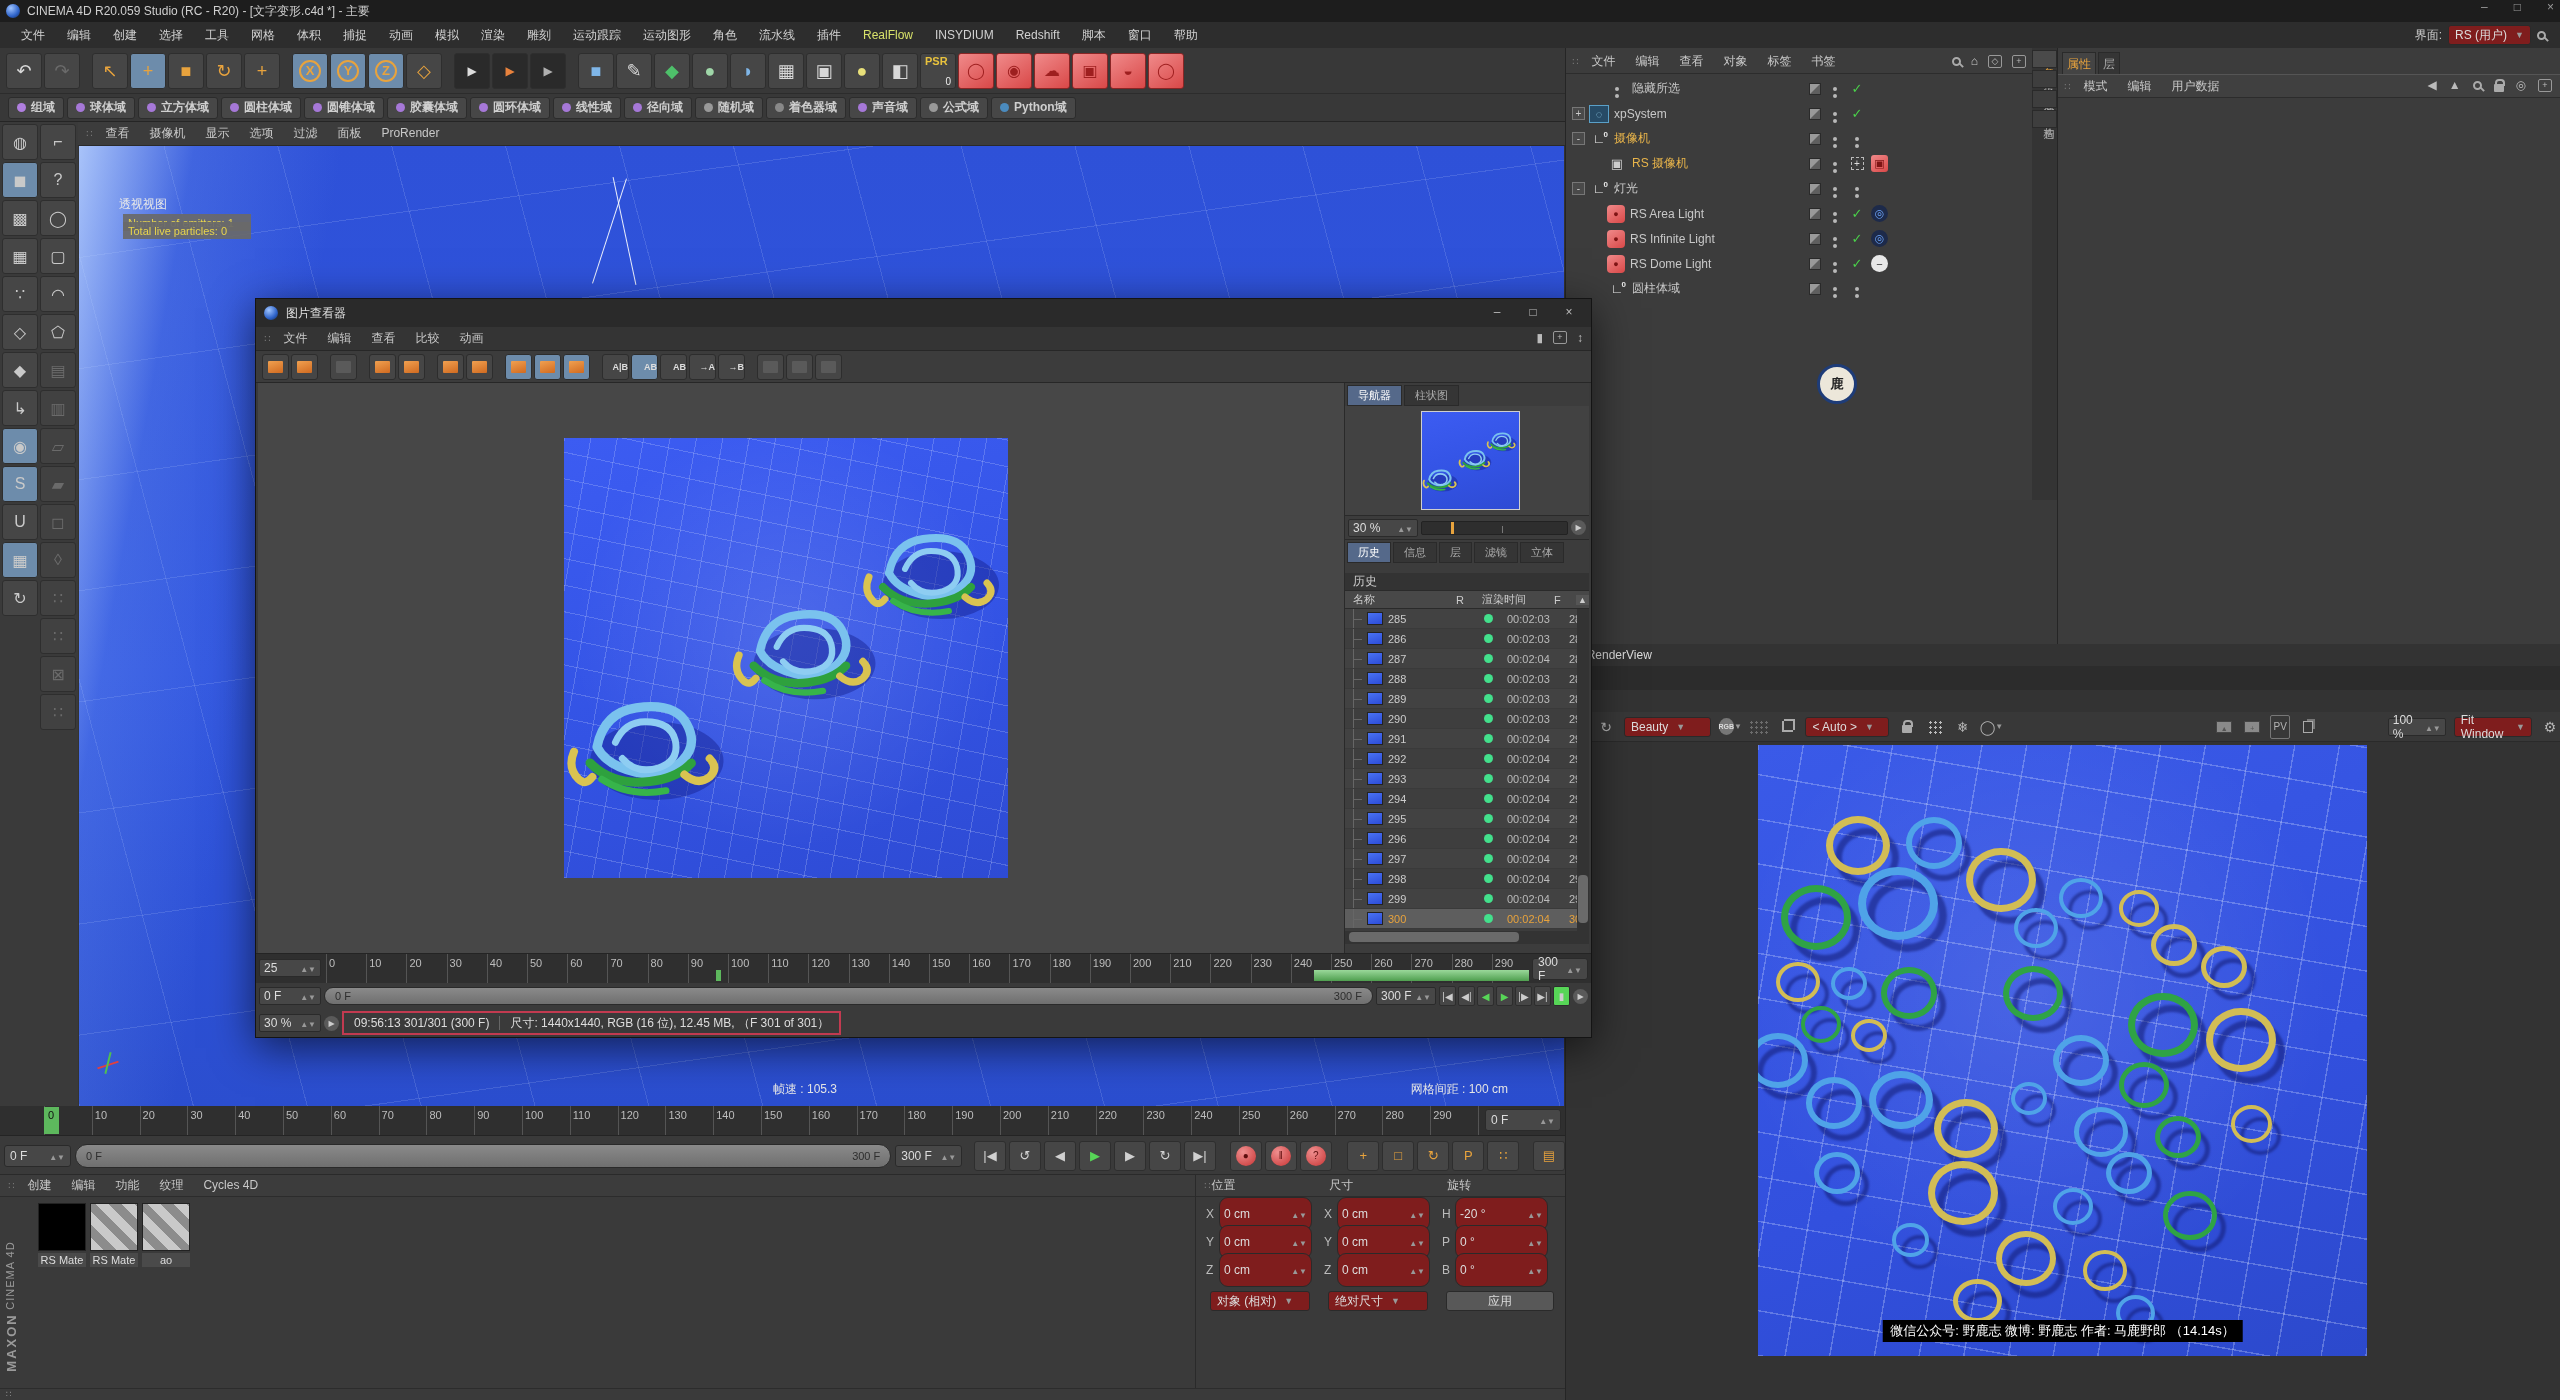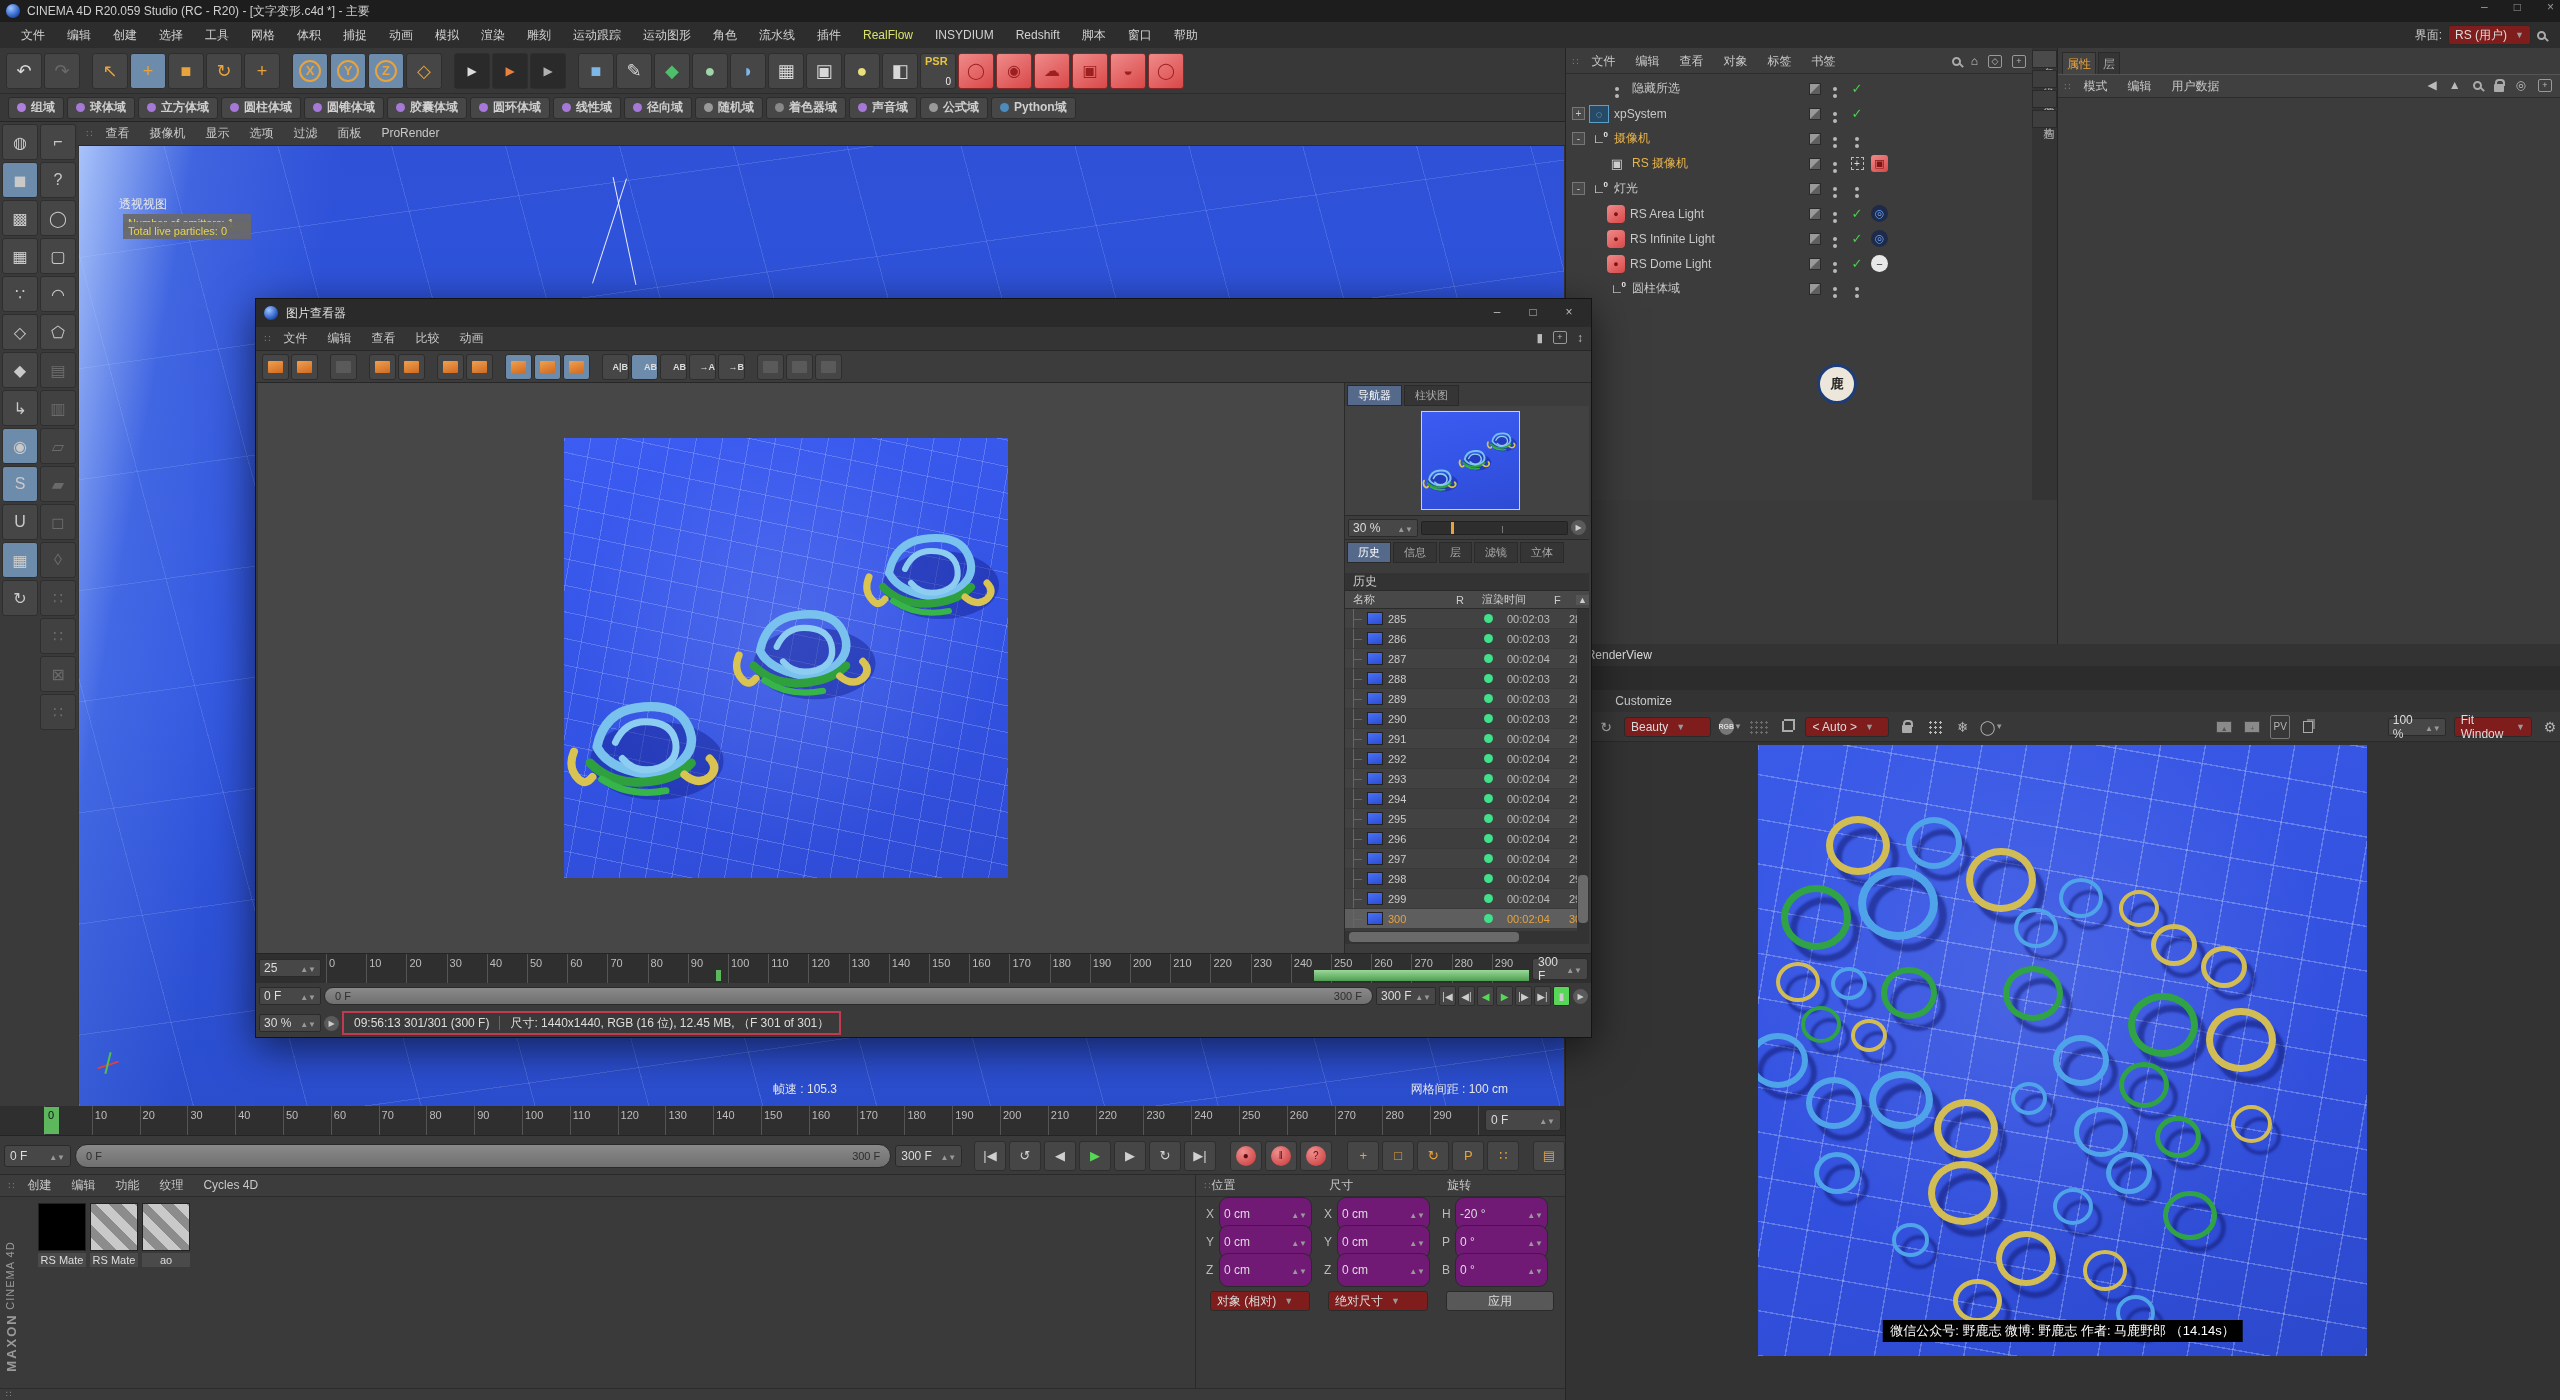--- a/index.html
+++ b/index.html
@@ -82,21 +82,21 @@
 .swatch{width:48px;height:48px;border:1px solid #222;background:#000}
 .sw-stripes .swatch{background:repeating-linear-gradient(45deg,#c9c9c9 0 9px,#8c8c8c 9px 18px)}
 .swname{margin-top:2px;background:#4a4a4a;font-size:11px;color:#ddd;overflow:hidden;white-space:nowrap;height:14px;line-height:14px}
 #maxon{position:absolute;left:4px;bottom:16px;writing-mode:vertical-rl;transform:rotate(180deg);color:#9a9a9a;font-weight:bold;letter-spacing:2px;font-size:13px;display:flex;gap:4px}
 #maxon small{font-weight:normal;font-size:11px;letter-spacing:1px}
 #coords{left:1195px;top:1174px;width:370px;height:214px;background:#3a3a3a;border-top:1px solid #2a2a2a;border-left:1px solid #2a2a2a}
 #coordmenu{position:absolute;left:0;top:0;width:100%;height:22px;background:#3c3c3c;border-bottom:1px solid #2c2c2c;display:flex;align-items:center;padding-left:8px;gap:0}
 #coordmenu b{font-weight:normal;width:120px}
 .cfield{position:absolute;width:106px;height:18px;display:flex;align-items:center;gap:3px}
 .cfield label{width:10px;color:#bbb}
-.cfield .fv{flex:1;height:34px;background:#701a75;border:1px solid #2a2a2a;border-radius:9px;display:flex;align-items:center;justify-content:space-between;padding:0 4px;color:#ddd}
+.cfield .fv{flex:1;height:34px;background:#7f1d1d;border:1px solid #2a2a2a;border-radius:9px;display:flex;align-items:center;justify-content:space-between;padding:0 4px;color:#ddd}
 .fv i{font-style:normal;color:#999;font-size:8px;line-height:.75}
 .cdrop{position:absolute;height:20px;width:100px}
 #applybtn{position:absolute;height:20px;width:108px;background:#585858;border:1px solid #2a2a2a;border-radius:3px;color:#ddd;text-align:center;line-height:19px}
 
 #om{left:1565px;top:48px;width:467px;height:452px;background:#3c3c3c;border-left:1px solid #252525}
 #ommenu{position:absolute;left:0;top:2px;width:100%;height:24px;display:flex;align-items:center;gap:2px;padding-left:6px;border-bottom:1px solid #2c2c2c}
 #ommenu .mi{padding:0 10px}
 #omicons{position:absolute;right:6px;top:6px;display:flex;gap:10px;align-items:center}
 #omtree{position:absolute;left:0;top:28px;right:0;bottom:0;overflow:hidden}
 .orow{height:25px;display:flex;align-items:center;position:relative;padding-left:6px}
@@ -933,24 +933,20 @@
       <span>◎</span>
       <span class="boxicon">+</span>
     </div>
   </div>
 
   <div id="deer" class="abs">鹿</div>
 
   <div id="rv" class="abs">
     <div id="rvtitle">ift RenderView</div>
     <div id="rvstrip"></div>
-    <div id="rvmenu">
-      <span class="mi">ew</span>
-      <span class="mi">Customize</span>
-    </div>
     <div id="rvtools">
       <span class="rvt">↻</span>
       <span class="select" style="width:96px">
           <b>Beauty</b>
           <i>▼</i>
         </span>
       <span class="rvt">
           <span class="i-rgb">RGB</span>
           <i style="font-size:8px;color:#999">▼</i>
         </span>

